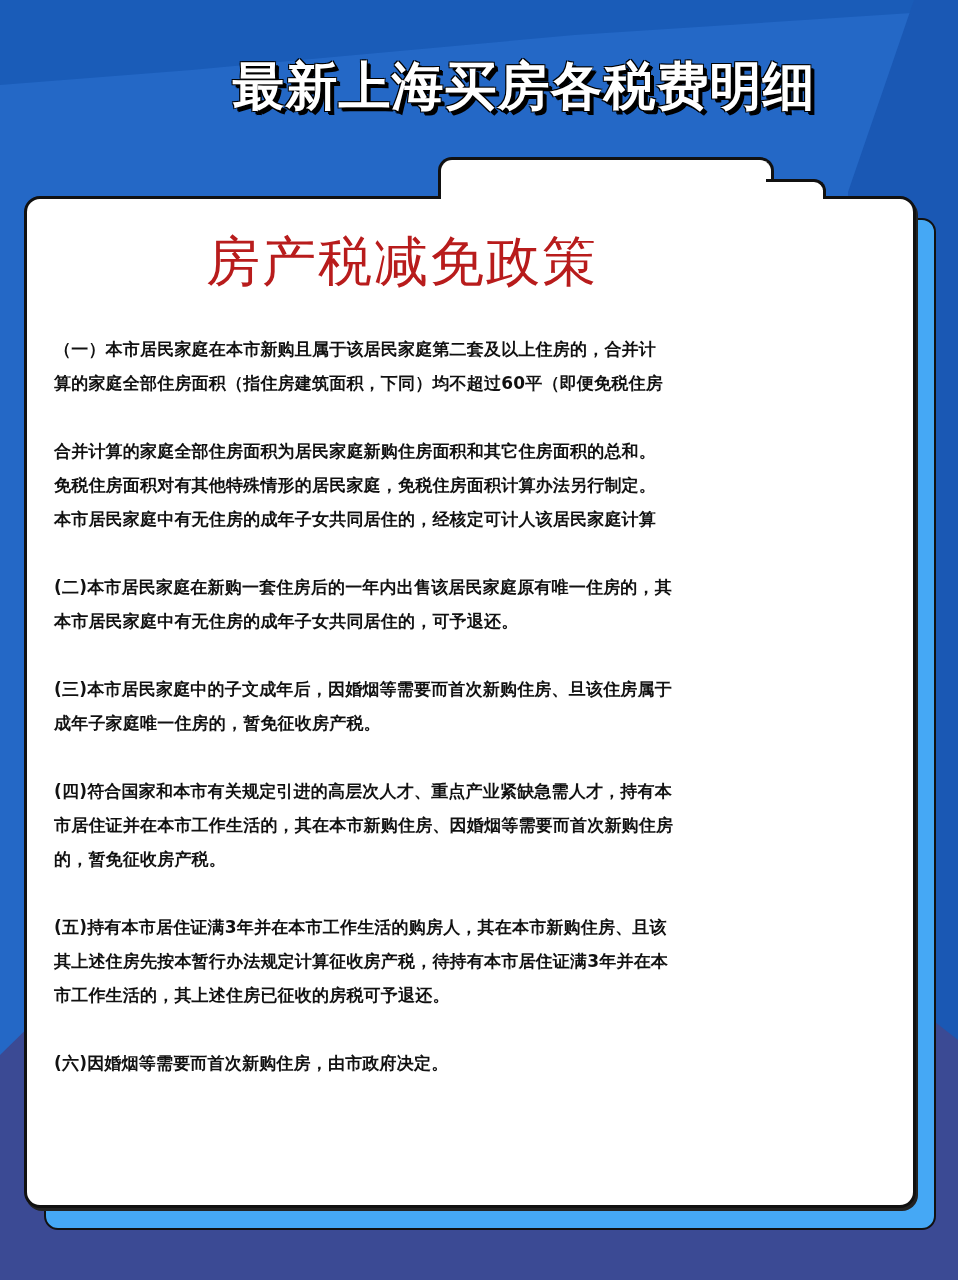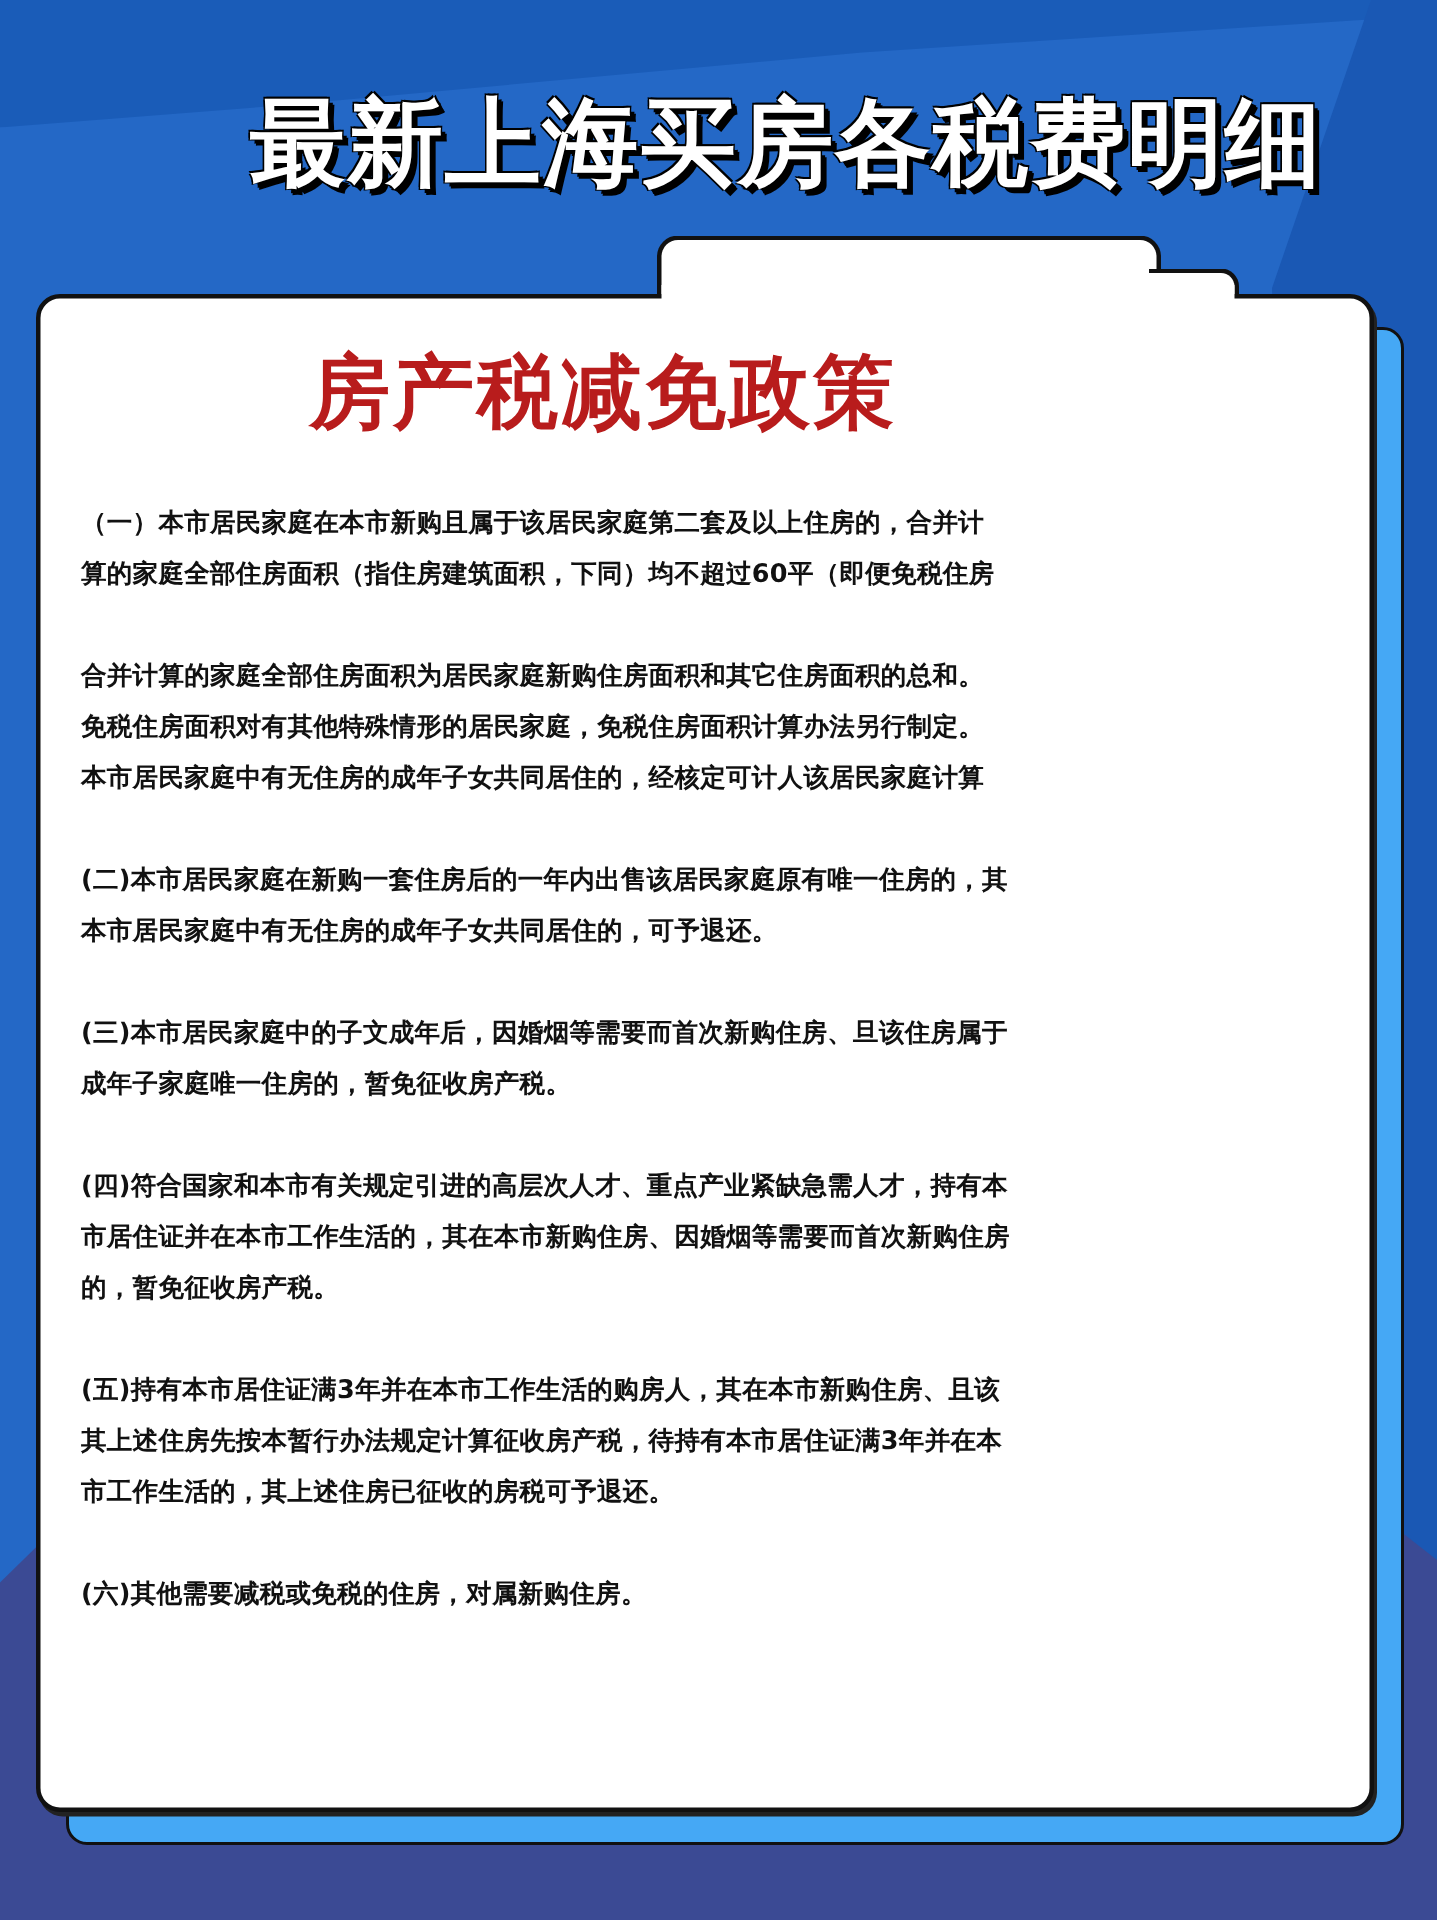--- a/index.html
+++ b/index.html
@@ -20,21 +20,21 @@
     clip-path: polygon(60% 0, 100% 0, 100% 100%, 30% 100%, 0 15%);
   }
   .bg-bottom {
     position: absolute; left: 0; bottom: 0; width: 958px; height: 300px;
     background: #3b4a94;
     clip-path: polygon(0 25%, 8% 0, 92% 0, 100% 20%, 100% 100%, 0 100%);
   }
   .main-title {
     position: absolute; left: 0; top: 52px; width: 958px; padding-left: 90px;
     text-align: center;
-    font-size: 64px; font-weight: bold; color: #ffffff;
+    font-size: 52px; font-weight: bold; color: #ffffff;
     letter-spacing: 1px;
     text-shadow: 3px 3px 0 #000, 4px 4px 0 #000, -1px -1px 0 #000, 1px -1px 0 #000, -1px 1px 0 #000;
   }
   .card-back {
     position: absolute; left: 44px; top: 218px; width: 892px; height: 1012px;
     background: #45a8f5;
     border: 2px solid #111;
     border-radius: 14px;
   }
   .card-tab {
@@ -56,21 +56,21 @@
     border-radius: 16px;
     box-shadow: 2px 3px 0 #222;
   }
   .tab-cover {
     position: absolute; left: 441px; top: 190px; width: 382px; height: 14px;
     background: #ffffff;
   }
   .section-title {
     position: absolute; left: 24px; top: 226px; width: 756px;
     text-align: center;
-    font-size: 54px; color: #b81c1c; font-weight: bold;
+    font-size: 54px; color: #b81c1c; font-weight: normal;
     letter-spacing: 2px;
     font-family: "DejaVu Sans", sans-serif;
   }
   .content {
     position: absolute; left: 54px; top: 332px; width: 858px;
     color: #111;
     font-size: 17px; font-weight: bold; line-height: 34px;
     letter-spacing: 0.2px;
   }
   .para { margin-bottom: 34px; white-space: normal; }
@@ -115,15 +115,15 @@
     <span class="line">(四)符合国家和本市有关规定引进的高层次人才、重点产业紧缺急需人才，持有本</span>
     <span class="line">市居住证并在本市工作生活的，其在本市新购住房、因婚烟等需要而首次新购住房</span>
     <span class="line">的，暂免征收房产税。</span>
   </div>
   <div class="para">
     <span class="line">(五)持有本市居住证满3年并在本市工作生活的购房人，其在本市新购住房、且该</span>
     <span class="line">其上述住房先按本暂行办法规定计算征收房产税，待持有本市居住证满3年并在本</span>
     <span class="line">市工作生活的，其上述住房已征收的房税可予退还。</span>
   </div>
   <div class="para">
-    <span class="line">(六)其他需要减税或免税的住房，对属新购住房。</span>
+    <span class="line">(六)因婚烟等需要而首次新购住房，由市政府决定。</span>
   </div>
 </div>
 
 </body></html>

